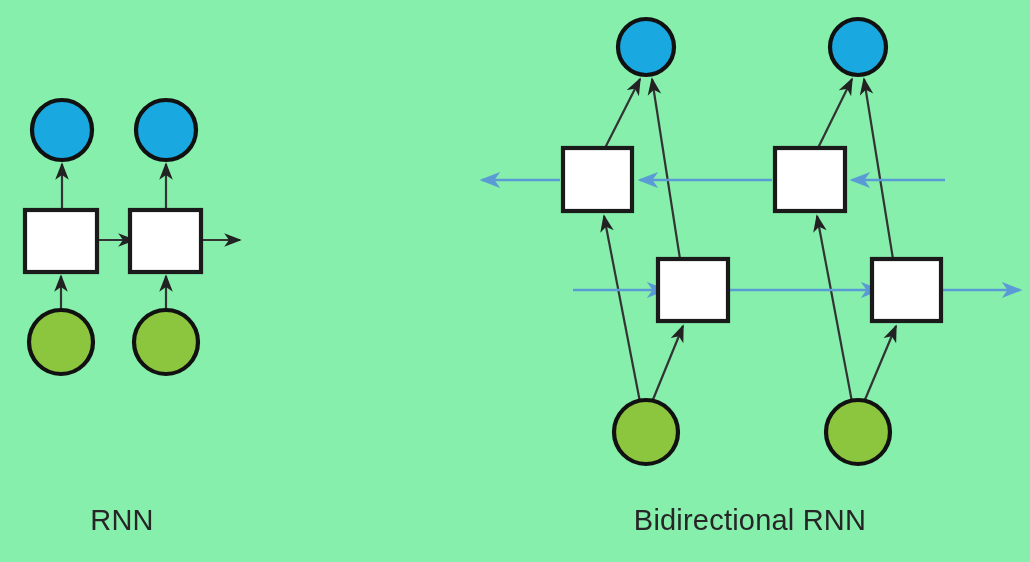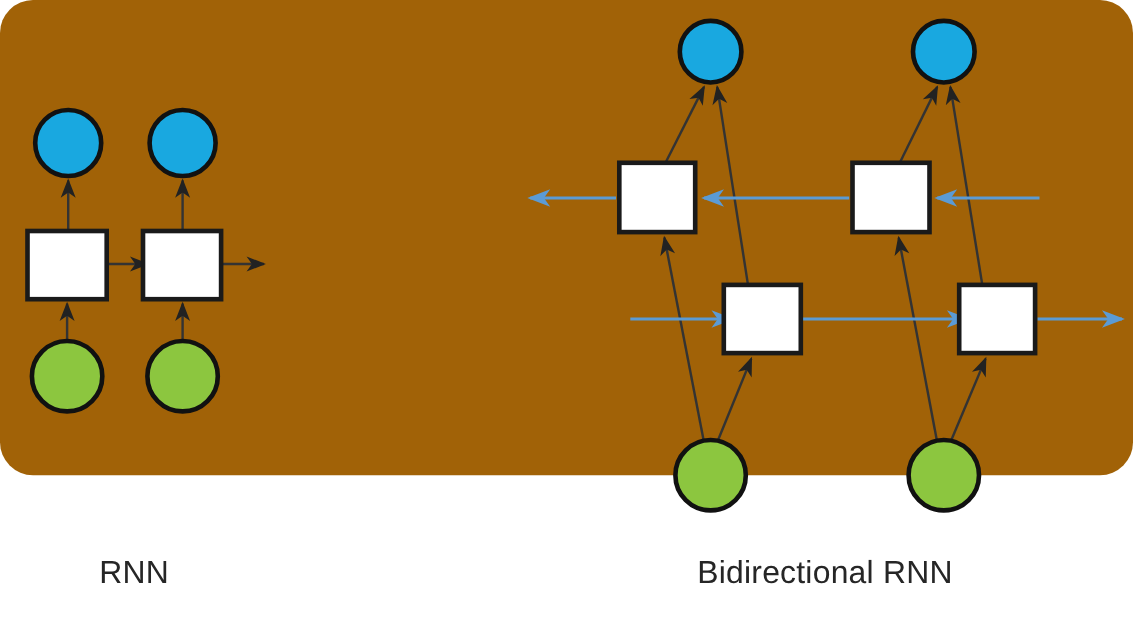--- a/index.html
+++ b/index.html
@@ -9,23 +9,22 @@
   }
   body {
     width: 1030px;
     height: 562px;
     overflow: hidden;
     font-family: "Liberation Sans", sans-serif;
   }
   #canvas-wrap {
     position: relative;
     width: 1030px;
-    height: 432px;
-    background: #a16207;
-    border-radius: 30px;
+    height: 562px;
+    background: #86efac;
   }
   svg#diagram {
     position: absolute;
     left: 0;
     top: 0;
     width: 1030px;
     height: 562px;
     display: block;
   }
   .diagram-label {

